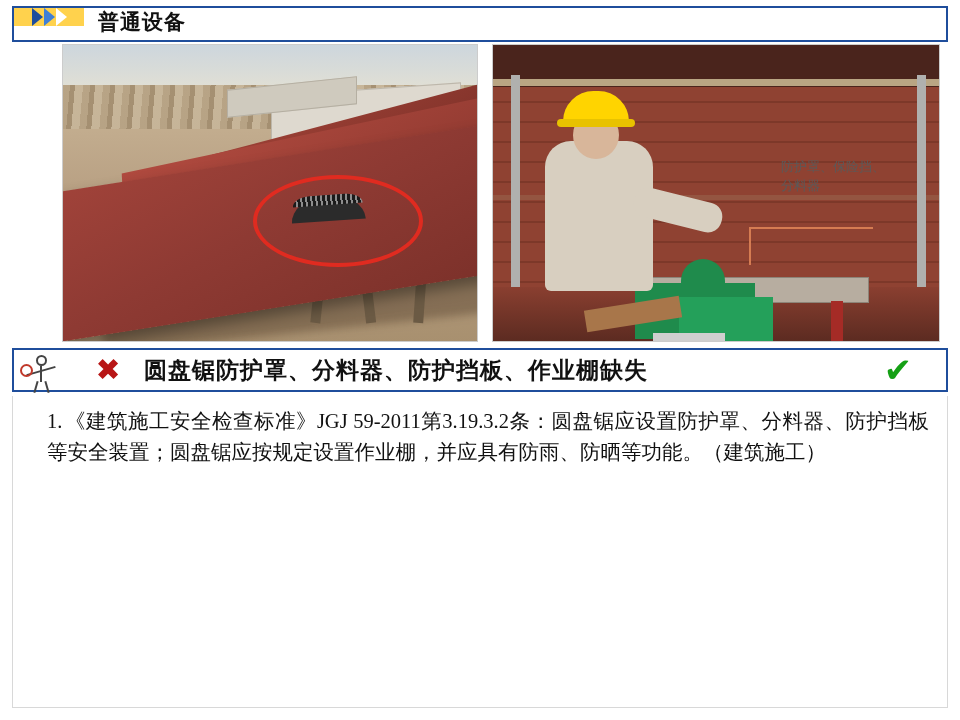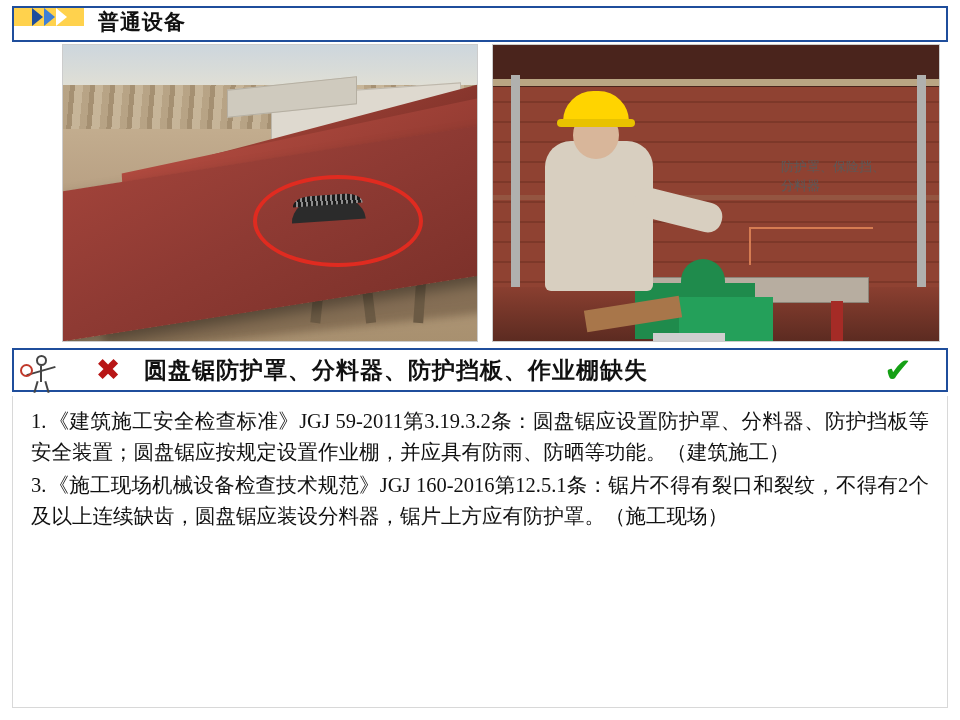--- a/index.html
+++ b/index.html
@@ -313,21 +313,21 @@
     border-top: none;
     padding: 10px 18px 0 18px;
     background: #ffffff;
   }
   .para {
     font-family: "Liberation Serif", serif;
     font-size: 20.5px;
     line-height: 31px;
     color: #111111;
     text-align: justify;
-    margin: 0 0 2px 0;
+    margin: 0 0 2px 16px;
     text-indent: 0;
   }
   .para .idx { margin-right: 2px; }
 </style>
 </head>
 <body>
 
 <div class="slide">
 
   <div class="header">
@@ -397,18 +397,15 @@
     </div>
     <div class="cap-cross">✖</div>
     <div class="cap-text">圆盘锯防护罩、分料器、防护挡板、作业棚缺失</div>
     <div class="cap-check">✔</div>
   </div>
 
   <div class="body-box">
     <p class="para">
       <span class="idx">1.</span><span>《建筑施工安全检查标准》JGJ 59-2011第3.19.3.2条：圆盘锯应设置防护罩、分料器、防护挡板等安全装置；圆盘锯应按规定设置作业棚，并应具有防雨、防晒等功能。（建筑施工）</span>
     </p>
-    <p class="para">
-      <span class="idx">3.</span><span>《施工现场机械设备检查技术规范》JGJ 160-2016第12.5.1条：锯片不得有裂口和裂纹，不得有2个及以上连续缺齿，圆盘锯应装设分料器，锯片上方应有防护罩。（施工现场）</span>
-    </p>
   </div>
 
 </div>
 
 </body></html>

